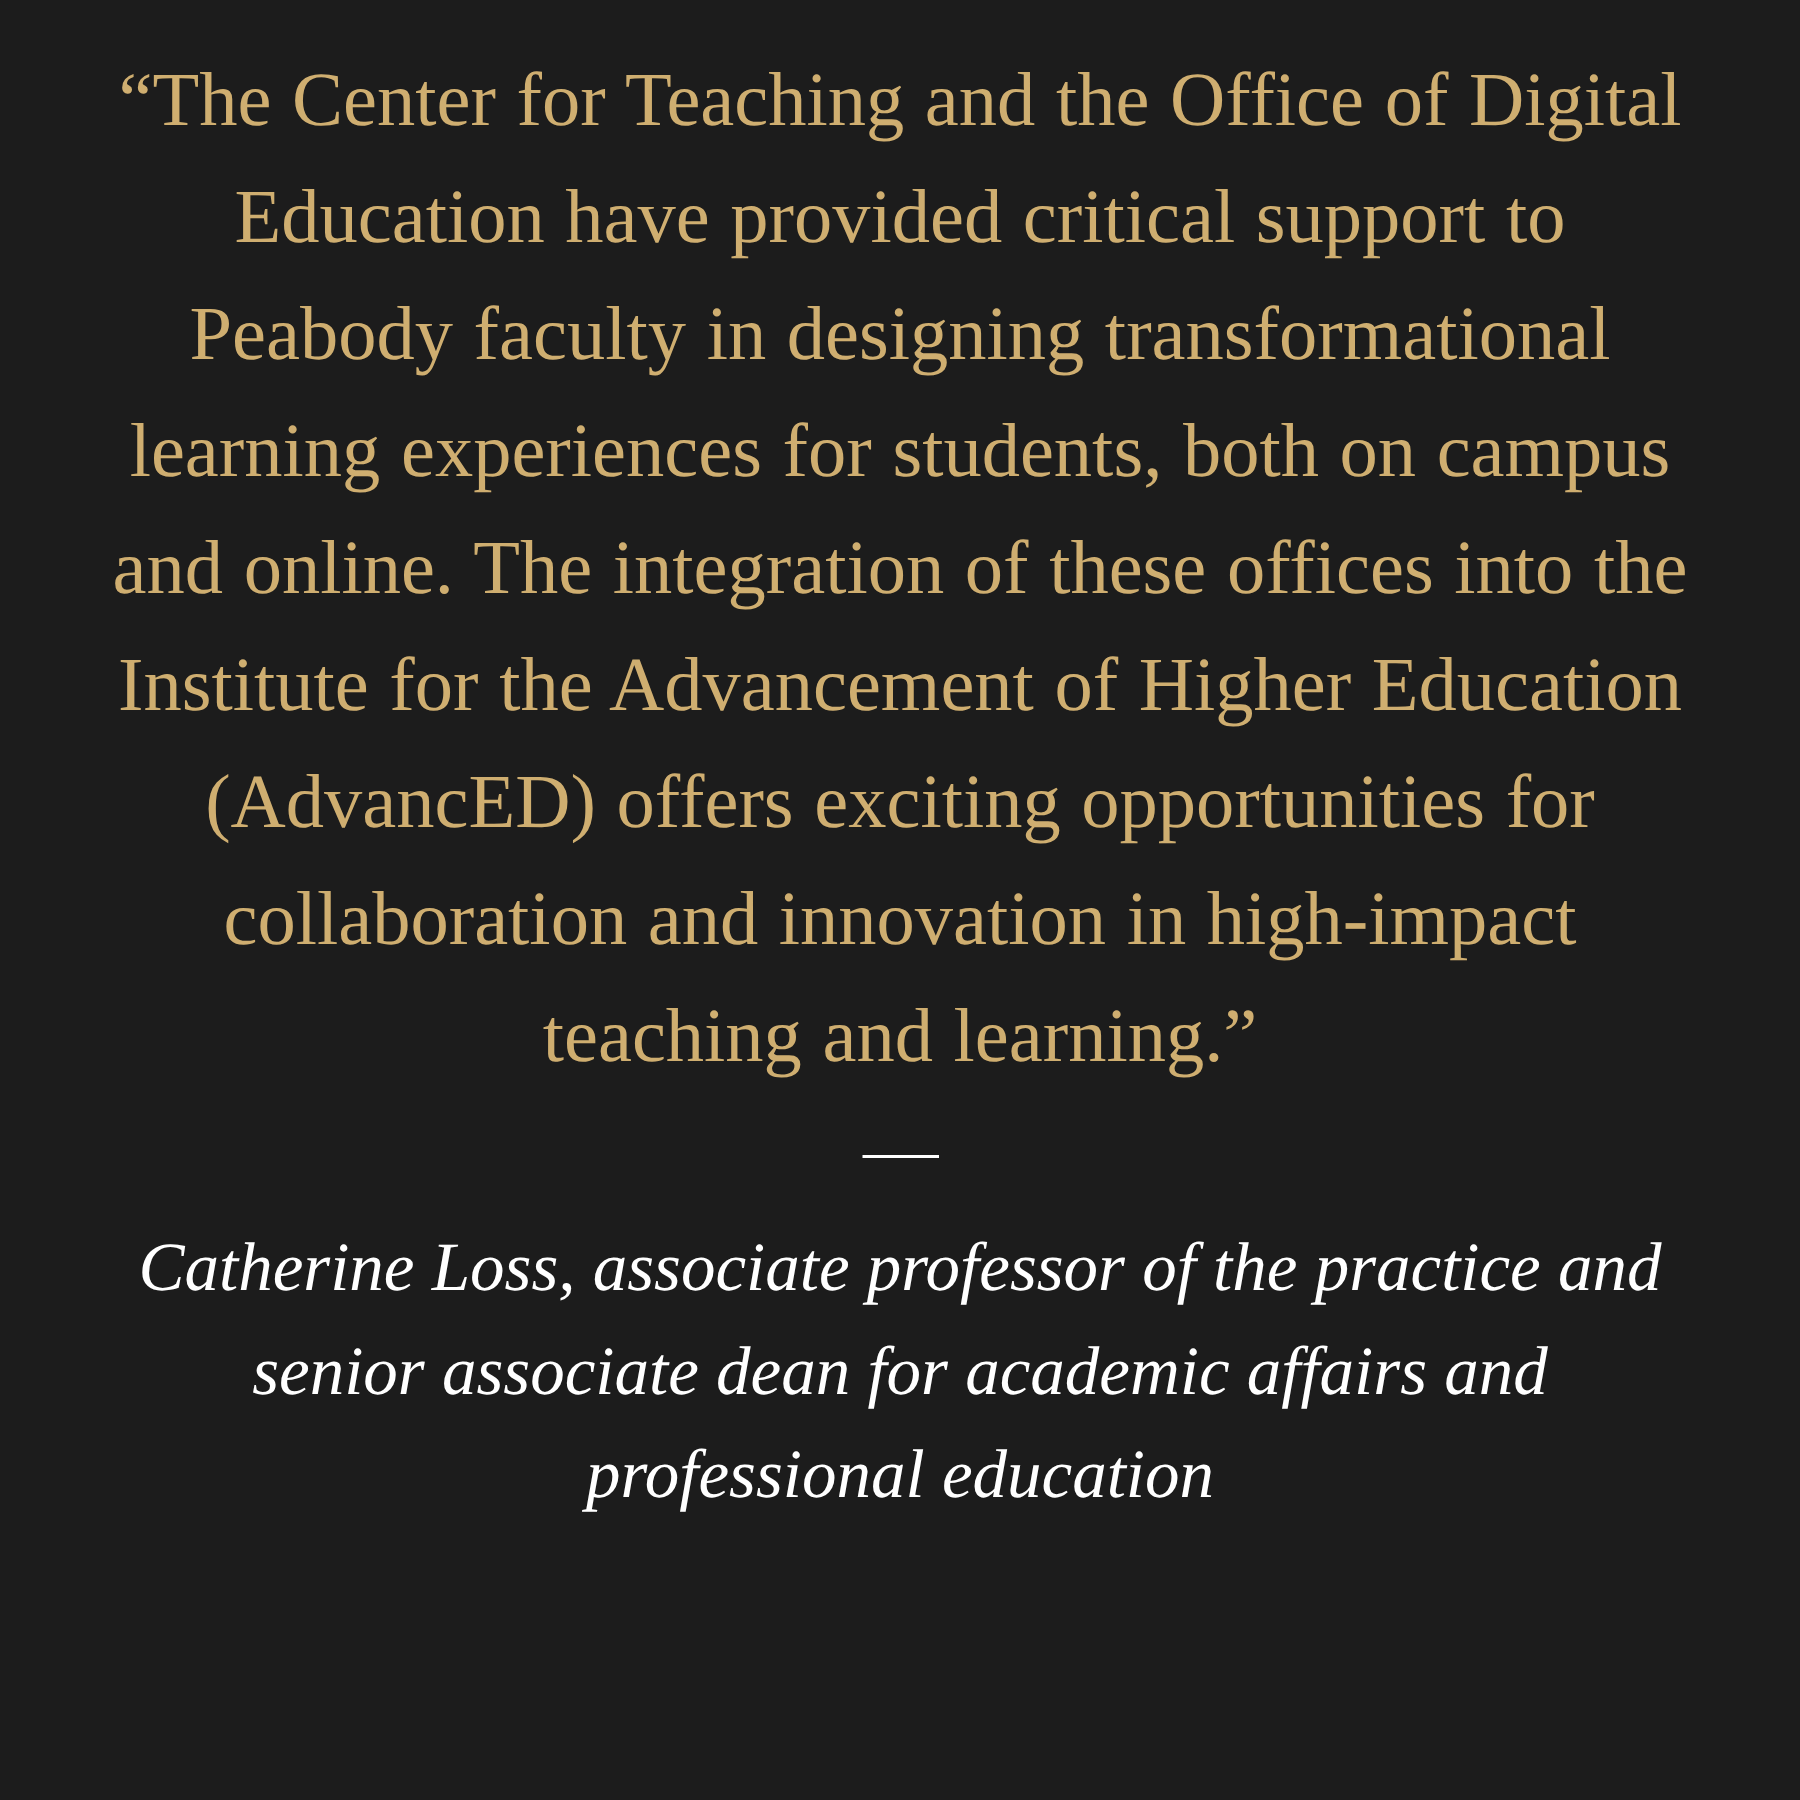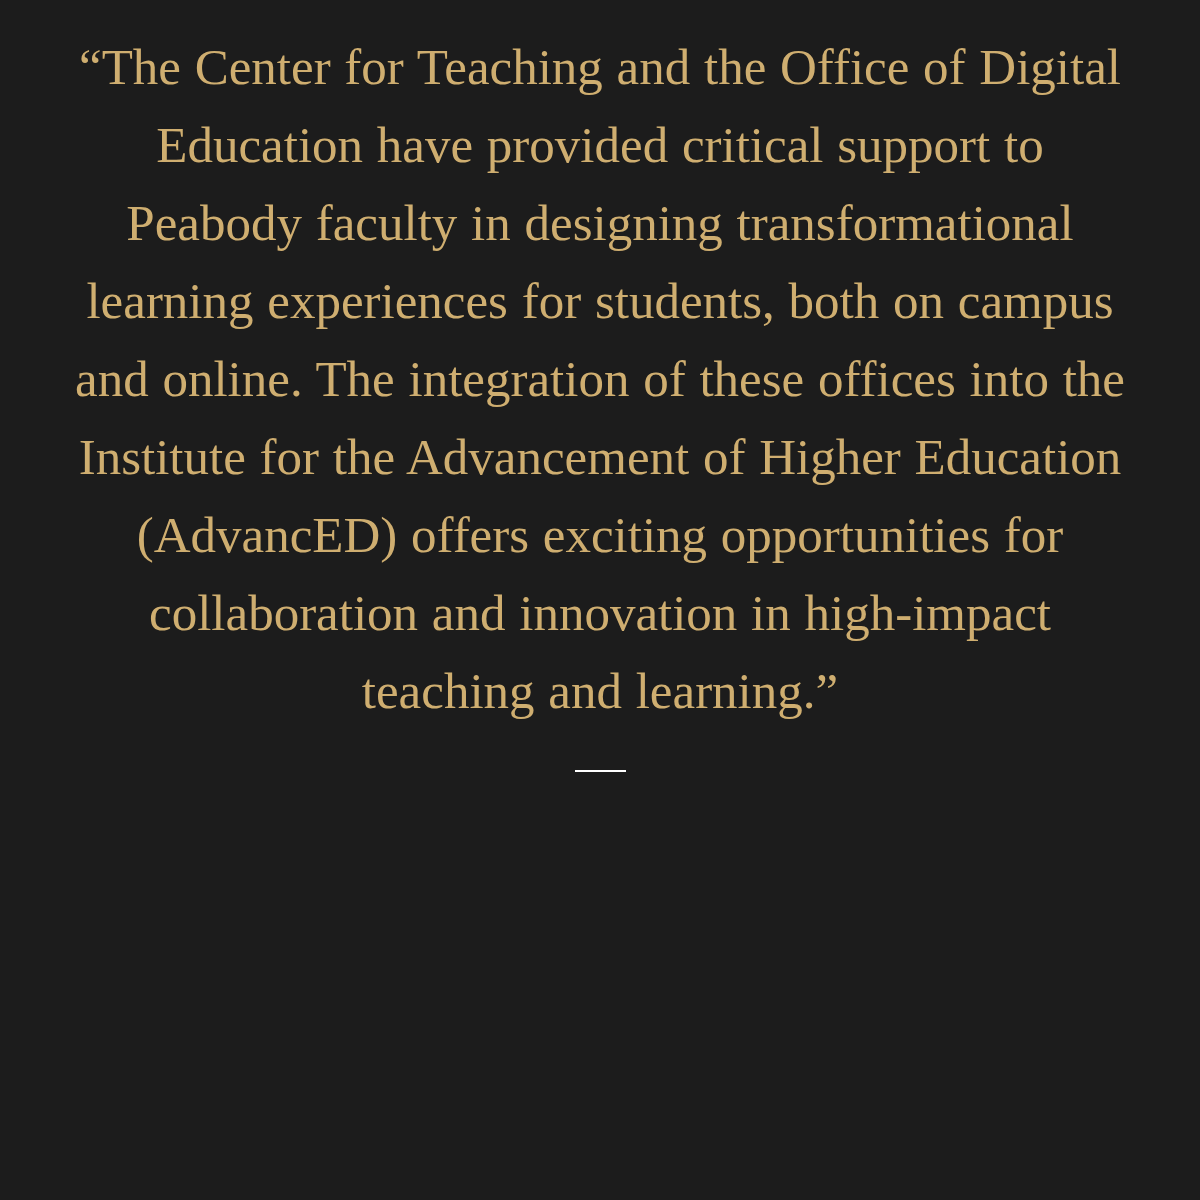--- a/index.html
+++ b/index.html
@@ -47,13 +47,14 @@
       color: #ffffff;
       padding: 0 20px;
     }
   </style>
 </head>
 <body>
 
 <div class="quote-card">
   <p class="quote-text">“The Center for Teaching and the Office of Digital Education have provided critical support to Peabody faculty in designing transformational learning experiences for students, both on campus and online. The integration of these offices into the Institute for the Advancement of Higher Education (AdvancED) offers exciting opportunities for collaboration and innovation in high-impact teaching and learning.”</p>
   <div class="divider"></div>
+  <p class="attribution">Catherine Loss, associate professor of the practice and senior associate dean for academic affairs and professional education</p>
 </div>
 
 </body></html>

